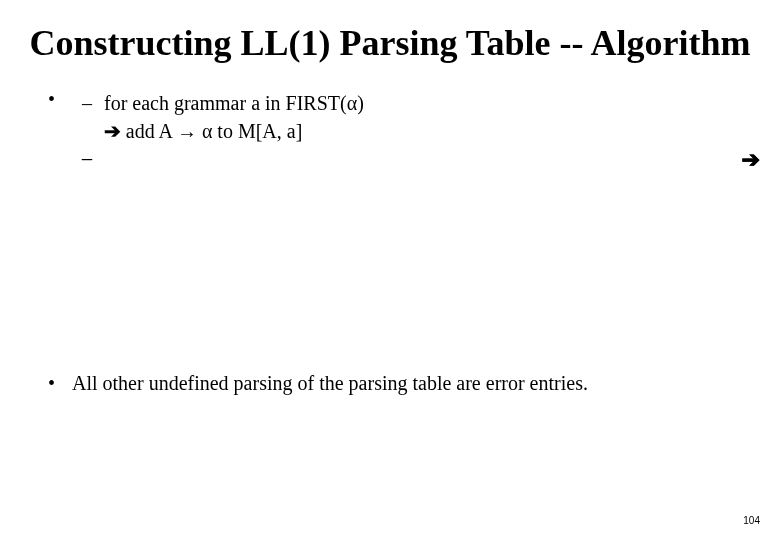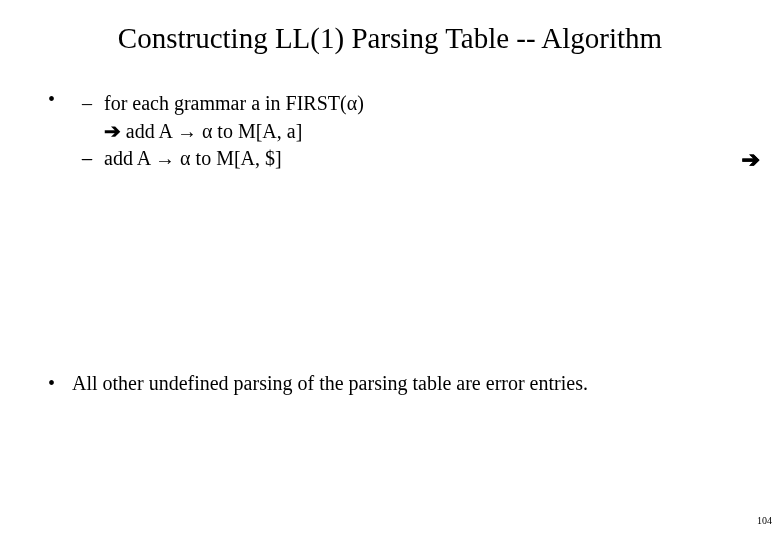--- a/index.html
+++ b/index.html
@@ -17,22 +17,22 @@
     width: 780px;
     height: 540px;
     box-sizing: border-box;
   }
   .title {
     position: absolute;
     top: 22px;
     left: 0;
     right: 0;
     text-align: center;
-    font-weight: normal;
-    font-size: 29px;
+    font-weight: bold;
+    font-size: 36px;
   }
   .body {
     position: absolute;
     top: 86px;
     left: 48px;
     right: 20px;
     font-size: 20px;
     line-height: 1.38;
   }
   .b1 {
@@ -76,23 +76,23 @@
     padding-left: 24px;
   }
   .ftb .dot {
     position: absolute;
     left: 0;
     top: 0;
   }
   .page-num {
     position: absolute;
     bottom: 14px;
-    right: 8px;
+    right: 20px;
     font-size: 10px;
-    font-family: Liberation Serif, serif;
+    font-family: Liberation Sans, sans-serif;
   }
   .ilarrow {
     font-family: Arial, sans-serif;
     font-weight: bold;
   }
 </style>
 </head>
 <body>
 
 <div class="slide">
@@ -115,23 +115,20 @@
 
     <div class="b2">
       <span class="dash">–</span>
       <span class="right-arrow">➔</span>
     </div>
 
     <div class="b2">
       <span class="dash">–</span>
       <span class="right-arrow">➔</span>
     </div>
-    <div class="cont">
-      <span>add A → α  to M[A, $]</span>
-    </div>
 
   </div>
 
   <div class="footnote">
     <div class="ftb">
       <span class="dot">•</span>
       <span>All other undefined parsing of the parsing table are error entries.</span>
     </div>
   </div>
 

